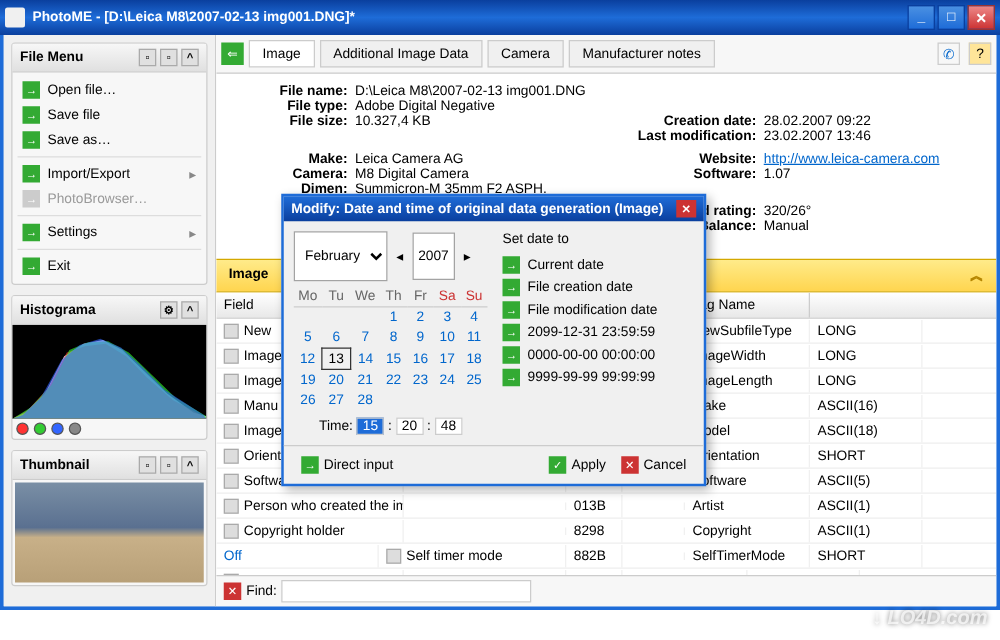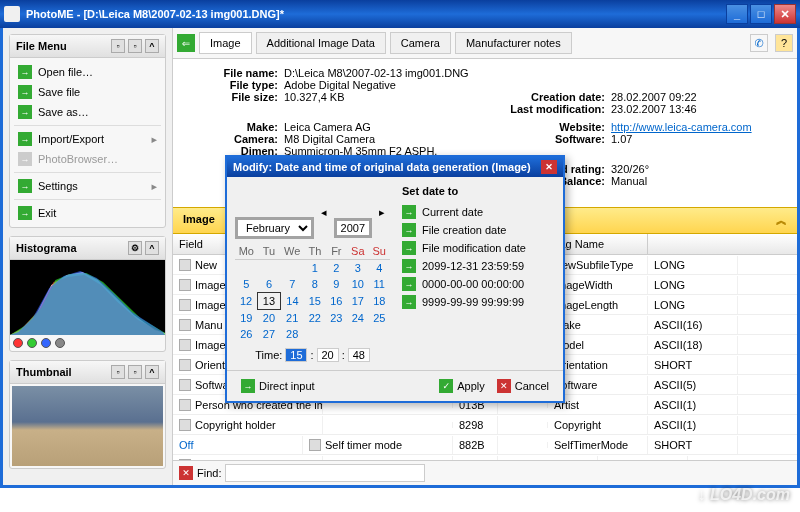--- a/index.html
+++ b/index.html
@@ -65,32 +65,32 @@
 .findbar { display: flex; align-items: center; padding: 3px 6px; border-top: 1px solid #ccc; gap: 4px; background: #f7f7f7; }
 .findbar .xbtn { width: 14px; height: 14px; background: #c33; color: #fff; display: flex; align-items: center; justify-content: center; font-size: 9px; }
 .findbar input { flex: 1; border: 1px solid #ccc; padding: 2px 4px; max-width: 200px; }
 
 .dialog { position: absolute; left: 225px; top: 155px; width: 340px; background: #f0f0f0; border: 2px solid #1e6cd8; box-shadow: 3px 3px 8px rgba(0,0,0,0.3); }
 .dlg-title { background: linear-gradient(to bottom, #1e6cd8, #0a3f9e); color: #fff; padding: 3px 6px; font-weight: bold; display: flex; justify-content: space-between; align-items: center; }
 .dlg-title .dclose { width: 16px; height: 14px; background: #c33; color: #fff; display: flex; align-items: center; justify-content: center; font-size: 9px; }
 .dlg-body { display: flex; padding: 8px; gap: 12px; }
 .cal { width: 155px; }
 .cal-head { display: flex; align-items: center; gap: 4px; margin-bottom: 4px; }
-.cal-head select, .cal-head .yr { border: 3px solid #a3a3a3; padding: 1px 4px; background: #fff; margin-top: 32px; }
+.cal-head select, .cal-head .yr { border: 1px solid #a3a3a3; padding: 12px 4px; background: #fff; }
 .cal-head .arr { cursor: pointer; padding: 0 3px; }
 .cal-grid { width: 100%; border-collapse: collapse; }
 .cal-grid th { font-weight: normal; color: #666; padding: 2px; border-bottom: 1px solid #ccc; }
 .cal-grid th.we { color: #c33; }
 .cal-grid td { text-align: center; padding: 2px 3px; color: #06c; cursor: pointer; }
 .cal-grid td.today { font-weight: normal; color: #000; border: 1px solid #333; }
 .timebox { margin-top: 6px; text-align: center; }
 .timebox input { width: 22px; text-align: center; border: 1px solid #ccc; }
 .timebox input.sel { background: #1e6cd8; color: #fff; }
 .setdate { flex: 1; }
-.setdate .sd-head { font-weight: bold; margin-bottom: 6px; }
+.setdate .sd-head { font-weight: normal; margin-bottom: 6px; }
 .sd-item { display: flex; align-items: center; gap: 6px; padding: 2px 0; cursor: pointer; }
 .sd-item .sicon { width: 14px; height: 14px; background: #3a3; color: #fff; display: flex; align-items: center; justify-content: center; font-size: 9px; }
 .dlg-foot { display: flex; padding: 6px 8px; border-top: 1px solid #ccc; align-items: center; }
 .dlg-foot .fbtn { display: flex; align-items: center; gap: 4px; padding: 2px 6px; cursor: pointer; }
 .dlg-foot .spacer { flex: 1; }
 .fbtn .ficon { width: 14px; height: 14px; display: flex; align-items: center; justify-content: center; color: #fff; font-size: 9px; }
 .ficon.green { background: #3a3; }
 .ficon.red { background: #c33; }
 
 .watermark { position: absolute; right: 10px; bottom: 8px; color: rgba(255,255,255,0.7); font-size: 16px; font-weight: bold; font-style: italic; text-shadow: 0 0 4px rgba(0,0,0,0.5); }

